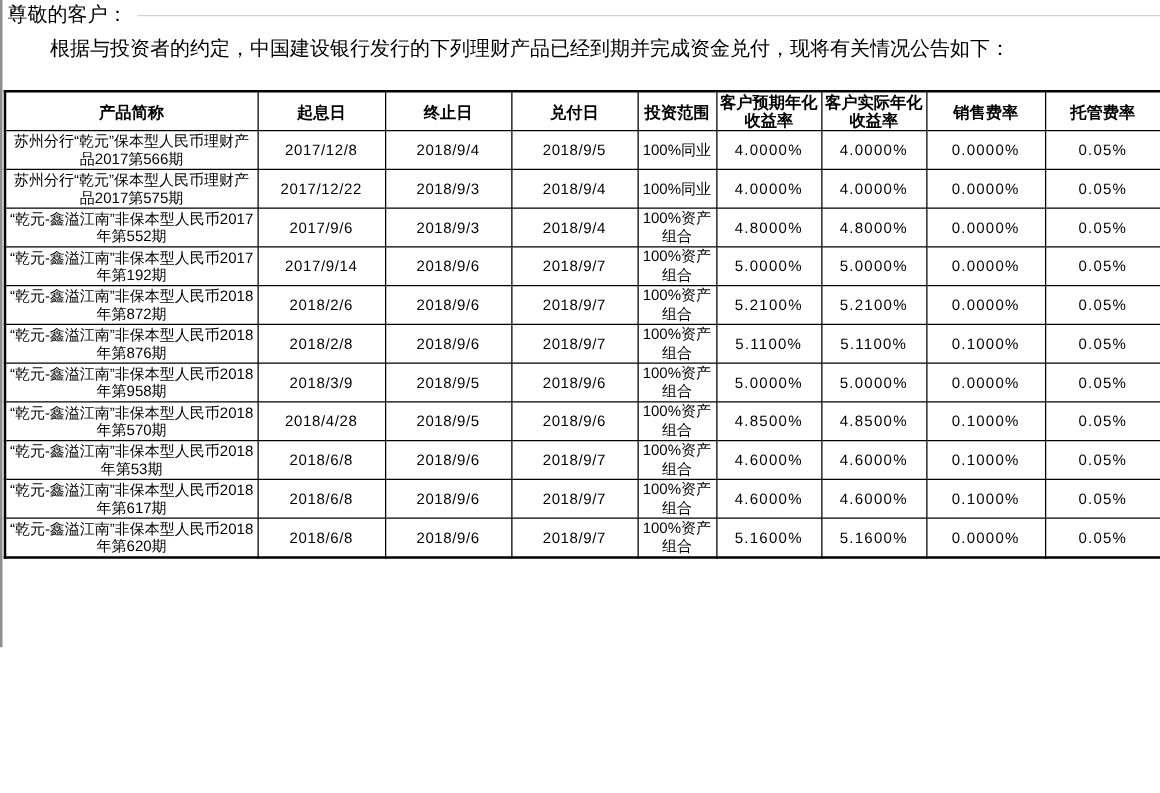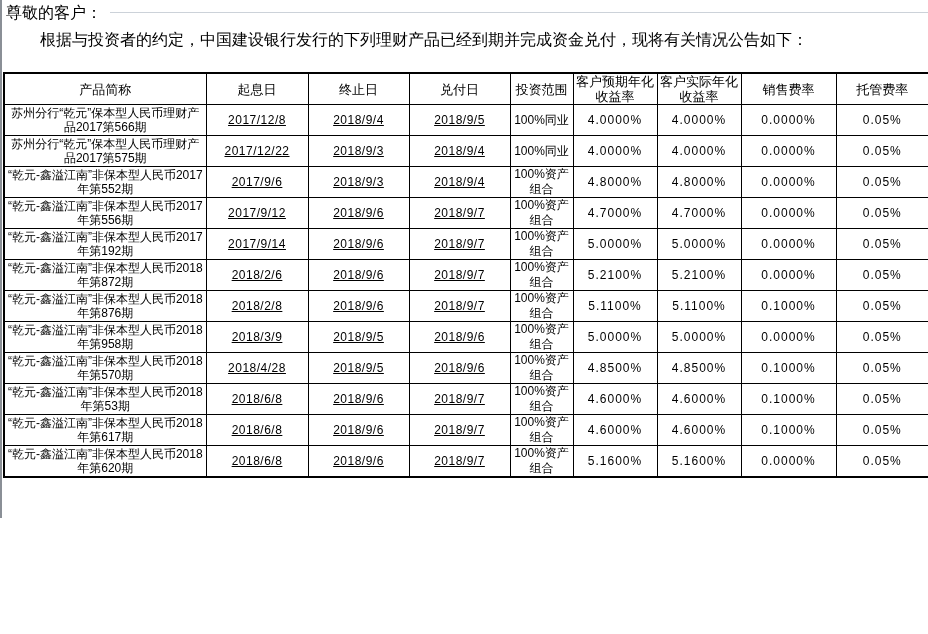--- a/index.html
+++ b/index.html
@@ -21,25 +21,25 @@
     position:absolute;left:3px;top:72px;width:925px;
     border-collapse:collapse;table-layout:fixed;
     border:2px solid #000;
   }
   table.products th,table.products td{
     border:1px solid #000;vertical-align:middle;overflow:hidden;
     padding:0 1px;text-align:center;
   }
   table.products thead tr{height:28px;}
   table.products tbody tr{height:31px;}
-  table.products th{font-size:13px;font-weight:normal;line-height:15px;}
+  table.products th{font-size:13px;font-weight:bold;line-height:15px;}
   table.products td{font-size:12px;}
   td.col-product{text-align:left;padding:0 2px;font-size:12px;line-height:14px;margin-left:28px;}
   td.col-scope{font-size:13px;line-height:15px;}
-  td.col-value_date,td.col-end_date,td.col-payment_date{letter-spacing:0.5px;text-decoration:underline;}
+  td.col-value_date,td.col-end_date,td.col-payment_date{letter-spacing:0.5px;}
   td.col-expected_rate,td.col-actual_rate,td.col-sales_fee,td.col-custody_fee{letter-spacing:1px;}
   
   .closing{position:absolute;left:64px;top:547px;font-size:12px;}
   .issuer{position:absolute;right:1px;top:586px;font-size:17px;}
   .issue-date{position:absolute;right:5px;top:611px;font-size:12px;font-family:"Liberation Serif","DejaVu Serif",serif;}
 </style>
 </head>
 <body>
 
 <div class="sheet">
@@ -115,31 +115,20 @@
           <td class="col-value_date">2017/9/6</td>
           <td class="col-end_date">2018/9/3</td>
           <td class="col-payment_date">2018/9/4</td>
           <td class="col-scope">100%资产组合</td>
           <td class="col-expected_rate">4.8000%</td>
           <td class="col-actual_rate">4.8000%</td>
           <td class="col-sales_fee">0.0000%</td>
           <td class="col-custody_fee">0.05%</td>
         </tr>
         <tr>
-          <td class="col-product">“乾元-鑫溢江南”非保本型人民币2017年第556期</td>
-          <td class="col-value_date">2017/9/12</td>
-          <td class="col-end_date">2018/9/6</td>
-          <td class="col-payment_date">2018/9/7</td>
-          <td class="col-scope">100%资产组合</td>
-          <td class="col-expected_rate">4.7000%</td>
-          <td class="col-actual_rate">4.7000%</td>
-          <td class="col-sales_fee">0.0000%</td>
-          <td class="col-custody_fee">0.05%</td>
-        </tr>
-        <tr>
           <td class="col-product">“乾元-鑫溢江南”非保本型人民币2017年第192期</td>
           <td class="col-value_date">2017/9/14</td>
           <td class="col-end_date">2018/9/6</td>
           <td class="col-payment_date">2018/9/7</td>
           <td class="col-scope">100%资产组合</td>
           <td class="col-expected_rate">5.0000%</td>
           <td class="col-actual_rate">5.0000%</td>
           <td class="col-sales_fee">0.0000%</td>
           <td class="col-custody_fee">0.05%</td>
         </tr>

